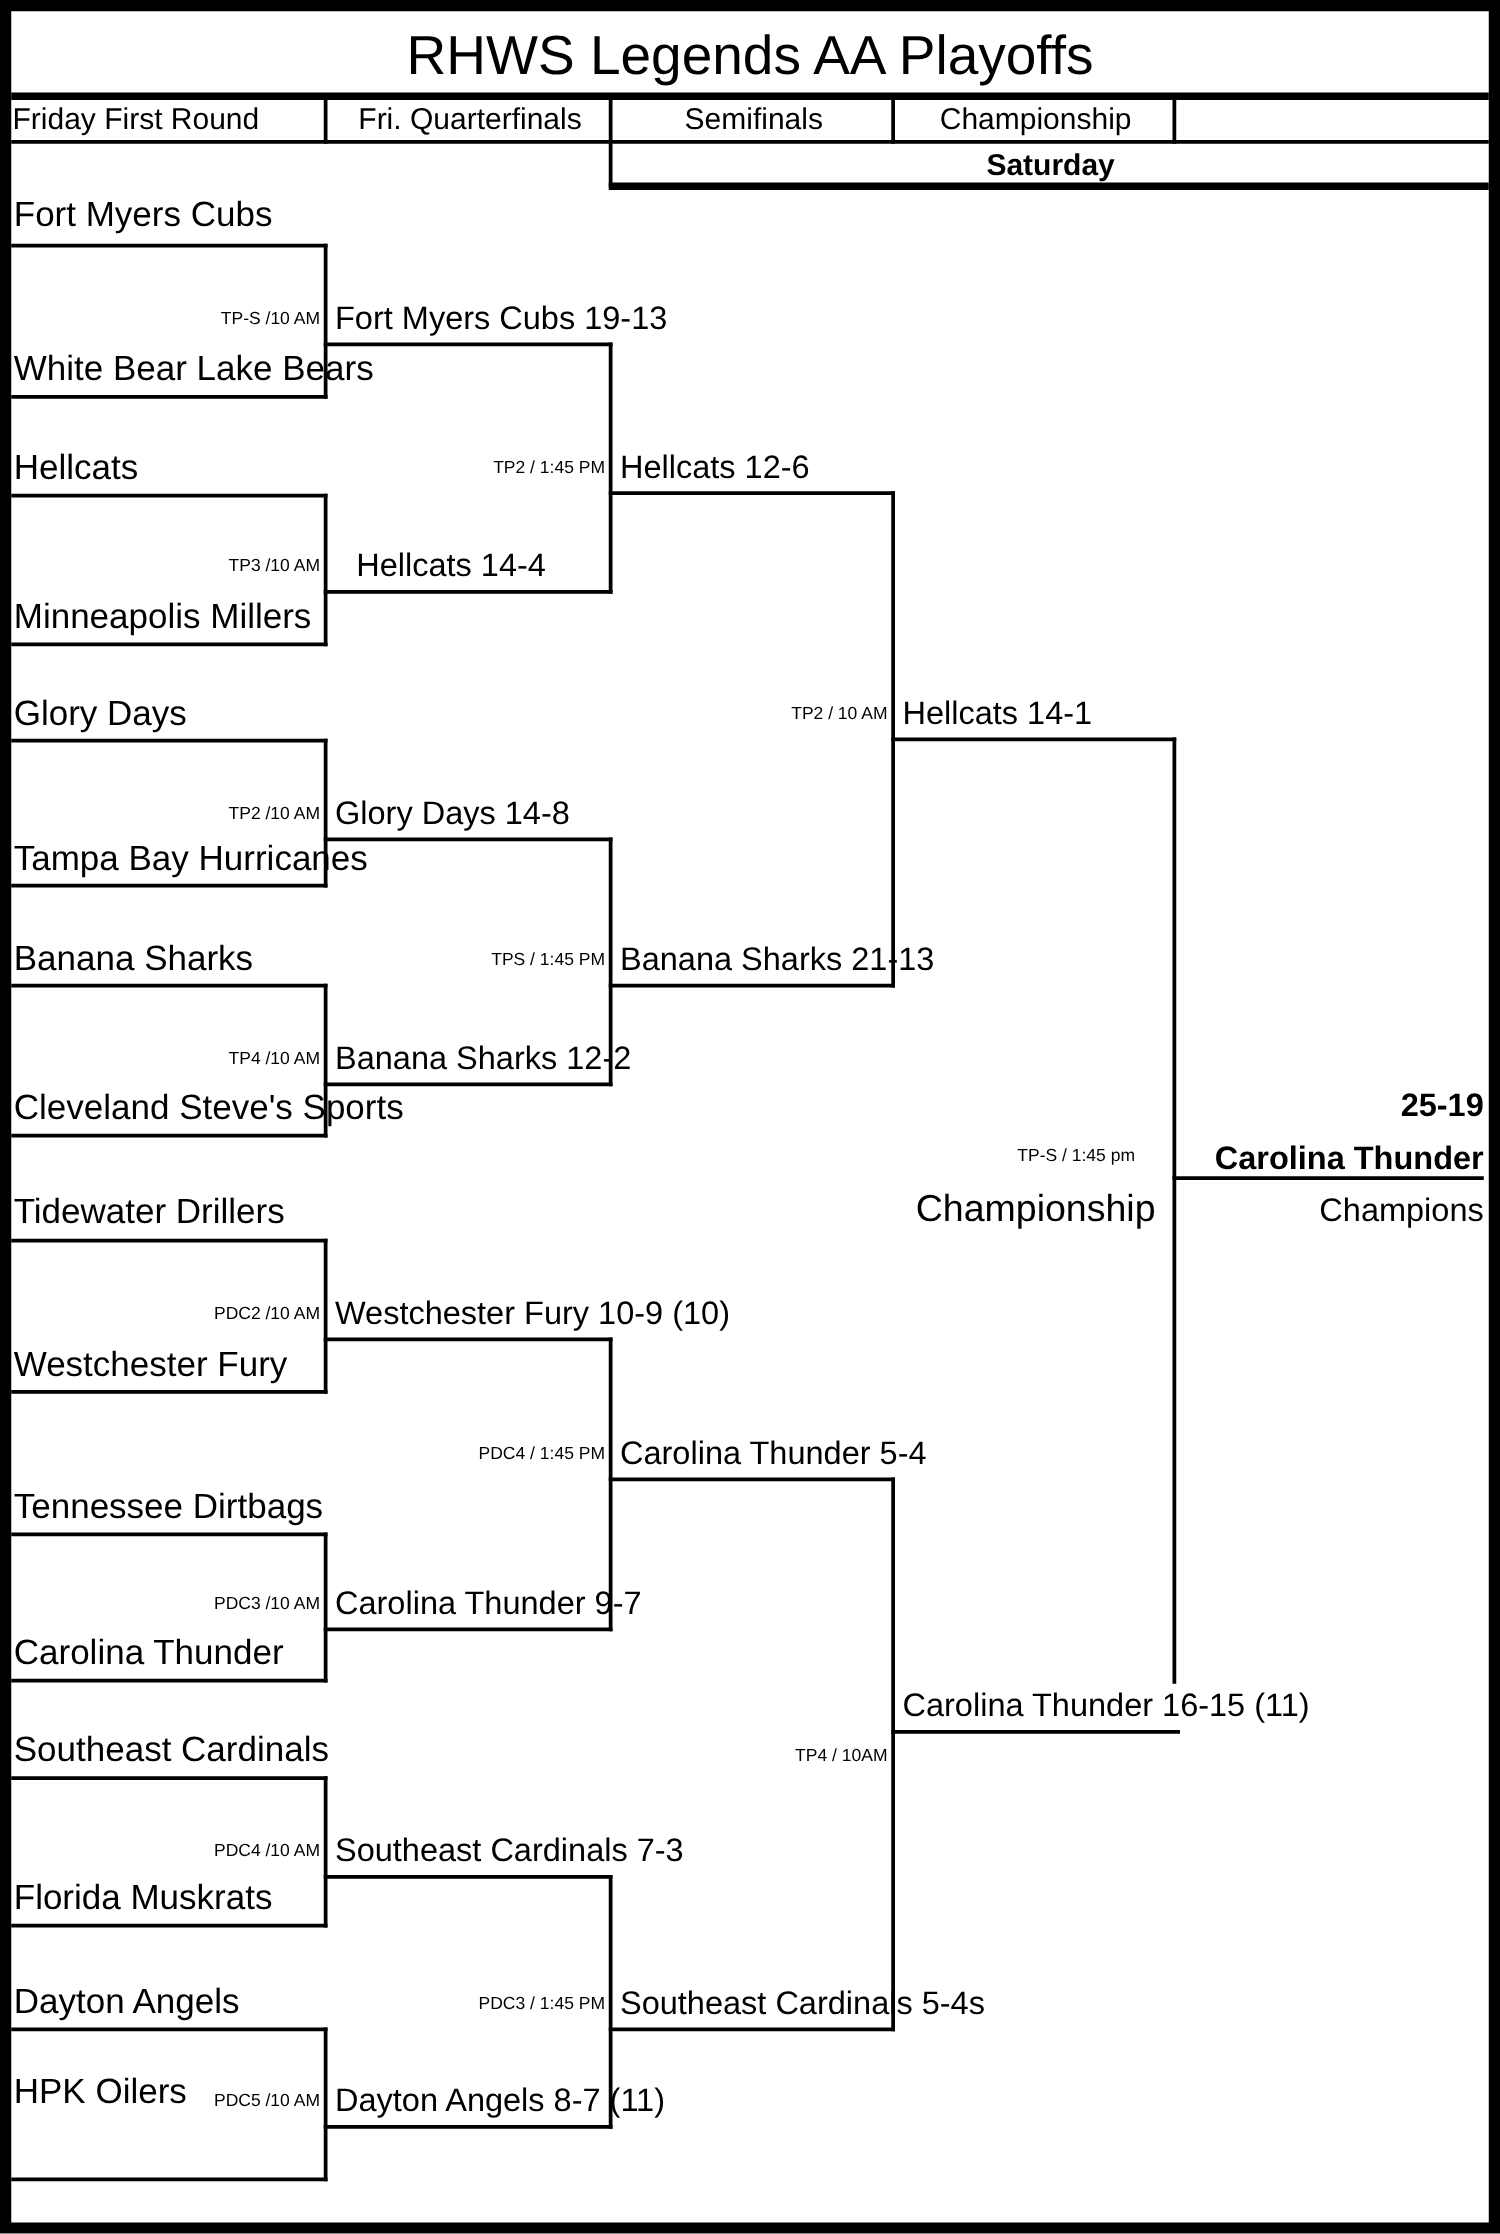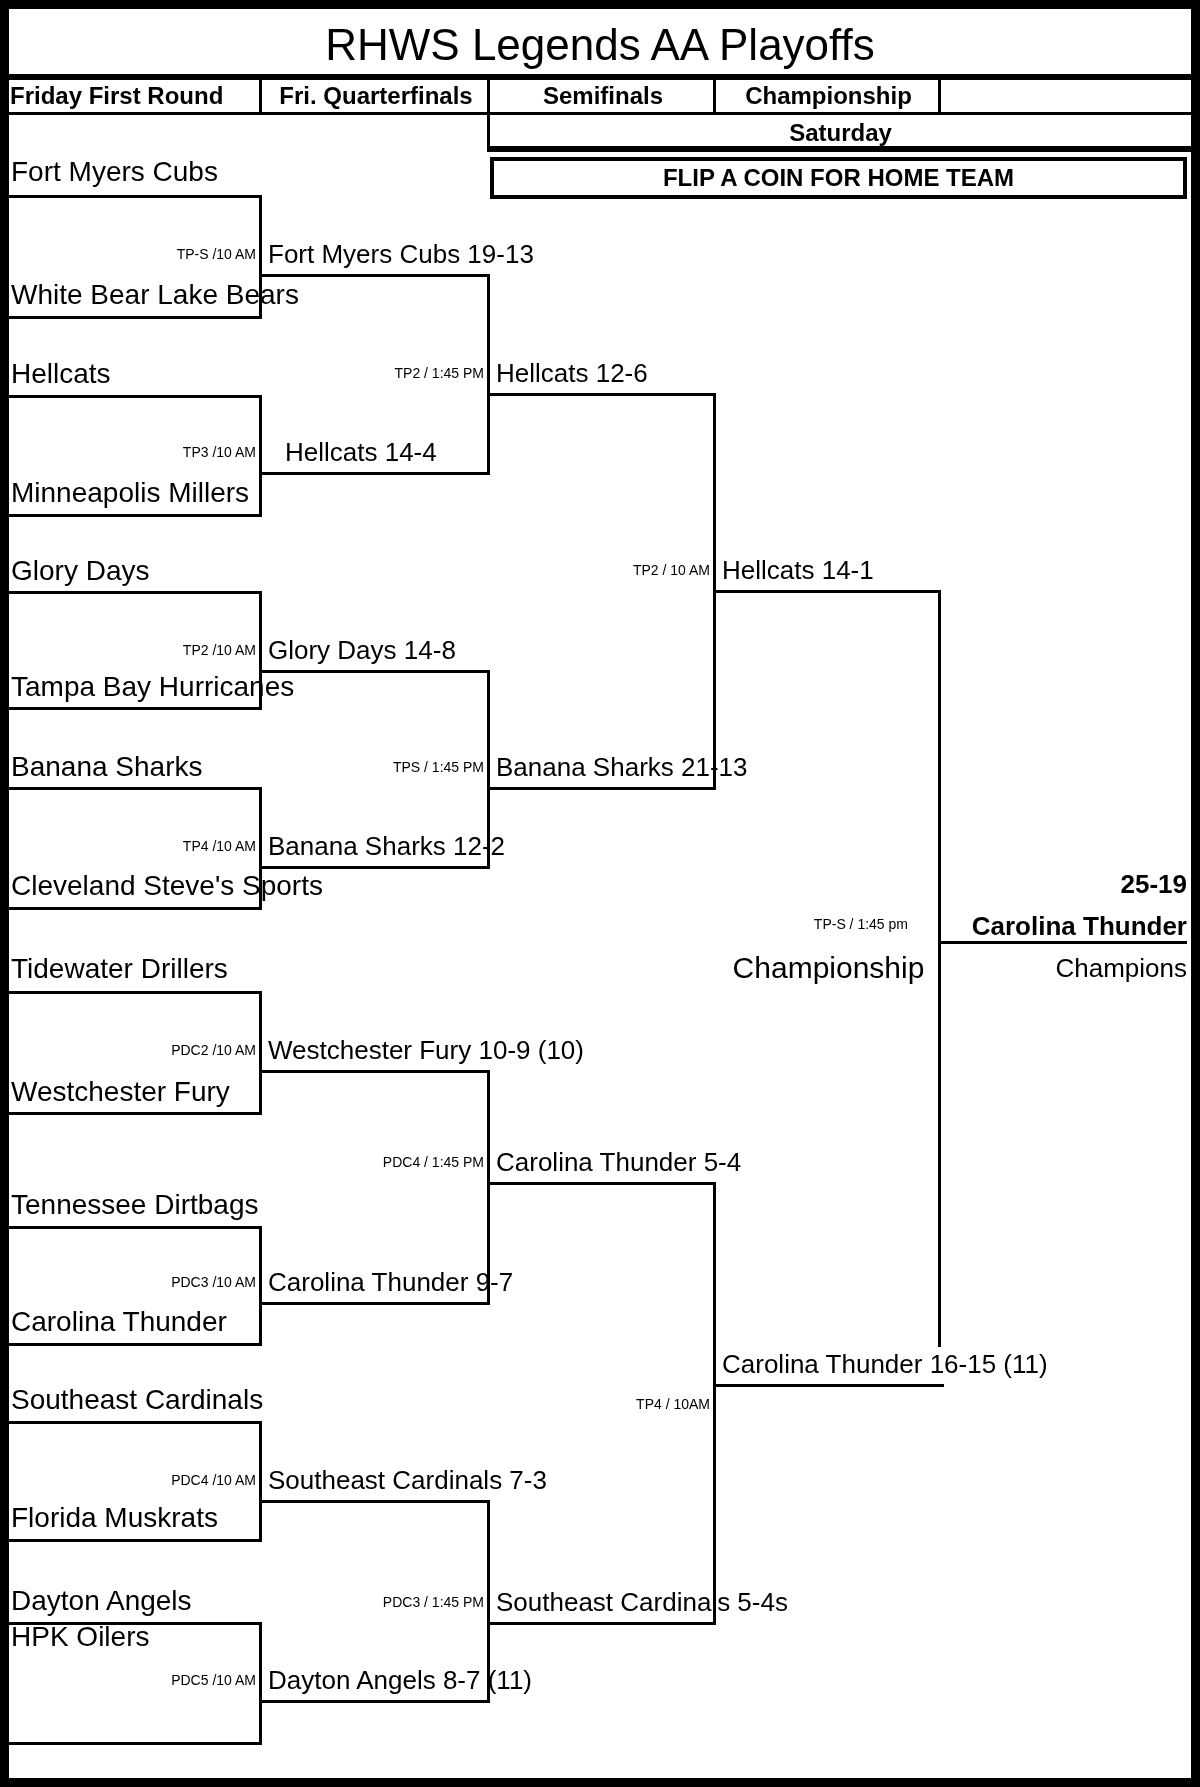--- a/index.html
+++ b/index.html
@@ -8,21 +8,21 @@
     width:1200px;height:1787px;
     background:#ffffff;
     font-family:"Liberation Sans", sans-serif;
     color:#000;
     overflow:hidden;
   }
   .frame{position:absolute;left:0;top:0;right:0;bottom:0;border:9px solid #000;z-index:40;pointer-events:none;}
   .title{position:absolute;left:0;top:20px;width:100%;text-align:center;font-size:44px;font-weight:normal;letter-spacing:0px;white-space:nowrap;}
   .hl{position:absolute;background:#000;height:3px;}
   .vl{position:absolute;background:#000;width:3px;}
-  .hdr{position:absolute;top:82px;font-size:24px;font-weight:bold;line-height:28px;white-space:nowrap;}
+  .hdr{position:absolute;top:82px;font-size:24px;font-weight:normal;line-height:28px;white-space:nowrap;}
   .c{text-align:center;}
   .sat{position:absolute;left:490px;top:119px;width:701px;text-align:center;font-size:24px;font-weight:bold;}
   .flipbox{position:absolute;left:490px;top:157px;width:697px;height:42px;border:4px solid #000;box-sizing:border-box;display:flex;align-items:center;justify-content:center;font-size:24px;font-weight:bold;}
   .t{position:absolute;left:11px;font-size:28px;line-height:26px;white-space:nowrap;}
   .w{position:absolute;font-size:26px;line-height:26px;white-space:nowrap;text-align:right;}
   .lb{position:absolute;font-size:14px;line-height:22px;white-space:nowrap;text-align:right;}
   .big{position:absolute;font-size:30px;line-height:30px;white-space:nowrap;}
   .bold{font-weight:bold;}
 </style>
 </head>
@@ -40,38 +40,37 @@
   <div class="hdr c" style="left:716px;width:225px;">Championship</div>
   <div class="vl" style="left:259px;top:78px;height:37px;"></div>
   <div class="vl" style="left:487px;top:78px;height:37px;"></div>
   <div class="vl" style="left:713px;top:78px;height:37px;"></div>
   <div class="vl" style="left:938px;top:78px;height:37px;"></div>
   <div class="hl" style="left:9px;top:112px;width:1182px;"></div>
 
   <div class="vl" style="left:487px;top:115px;height:35px;"></div>
   <div class="sat">Saturday</div>
   <div class="hl" style="left:487px;top:146px;width:704px;height:6px;"></div>
-  <div class="flipbox">FLIP A COIN FOR HOME TEAM</div>
 
   <div class="t" style="top:159px;">Fort Myers Cubs</div>
   <div class="t" style="top:282px;">White Bear Lake Bears</div>
   <div class="t" style="top:361px;">Hellcats</div>
   <div class="t" style="top:480px;">Minneapolis Millers</div>
   <div class="t" style="top:558px;">Glory Days</div>
   <div class="t" style="top:674px;">Tampa Bay Hurricanes</div>
   <div class="t" style="top:754px;">Banana Sharks</div>
   <div class="t" style="top:873px;">Cleveland Steve's Sports</div>
   <div class="t" style="top:956px;">Tidewater Drillers</div>
   <div class="t" style="top:1079px;">Westchester Fury</div>
   <div class="t" style="top:1192px;">Tennessee Dirtbags</div>
   <div class="t" style="top:1309px;">Carolina Thunder</div>
   <div class="t" style="top:1387px;">Southeast Cardinals</div>
   <div class="t" style="top:1505px;">Florida Muskrats</div>
   <div class="t" style="top:1588px;">Dayton Angels</div>
-  <div class="t" style="top:1624px;">HPK Oilers</div>
+  <div class="t" style="top:1660px;">HPK Oilers</div>
 
   <div class="hl" style="left:9px;top:195px;width:253px;"></div>
   <div class="hl" style="left:9px;top:316px;width:253px;"></div>
   <div class="hl" style="left:9px;top:395px;width:253px;"></div>
   <div class="hl" style="left:9px;top:514px;width:253px;"></div>
   <div class="hl" style="left:9px;top:591px;width:253px;"></div>
   <div class="hl" style="left:9px;top:707px;width:253px;"></div>
   <div class="hl" style="left:9px;top:787px;width:253px;"></div>
   <div class="hl" style="left:9px;top:907px;width:253px;"></div>
   <div class="hl" style="left:9px;top:991px;width:253px;"></div>

